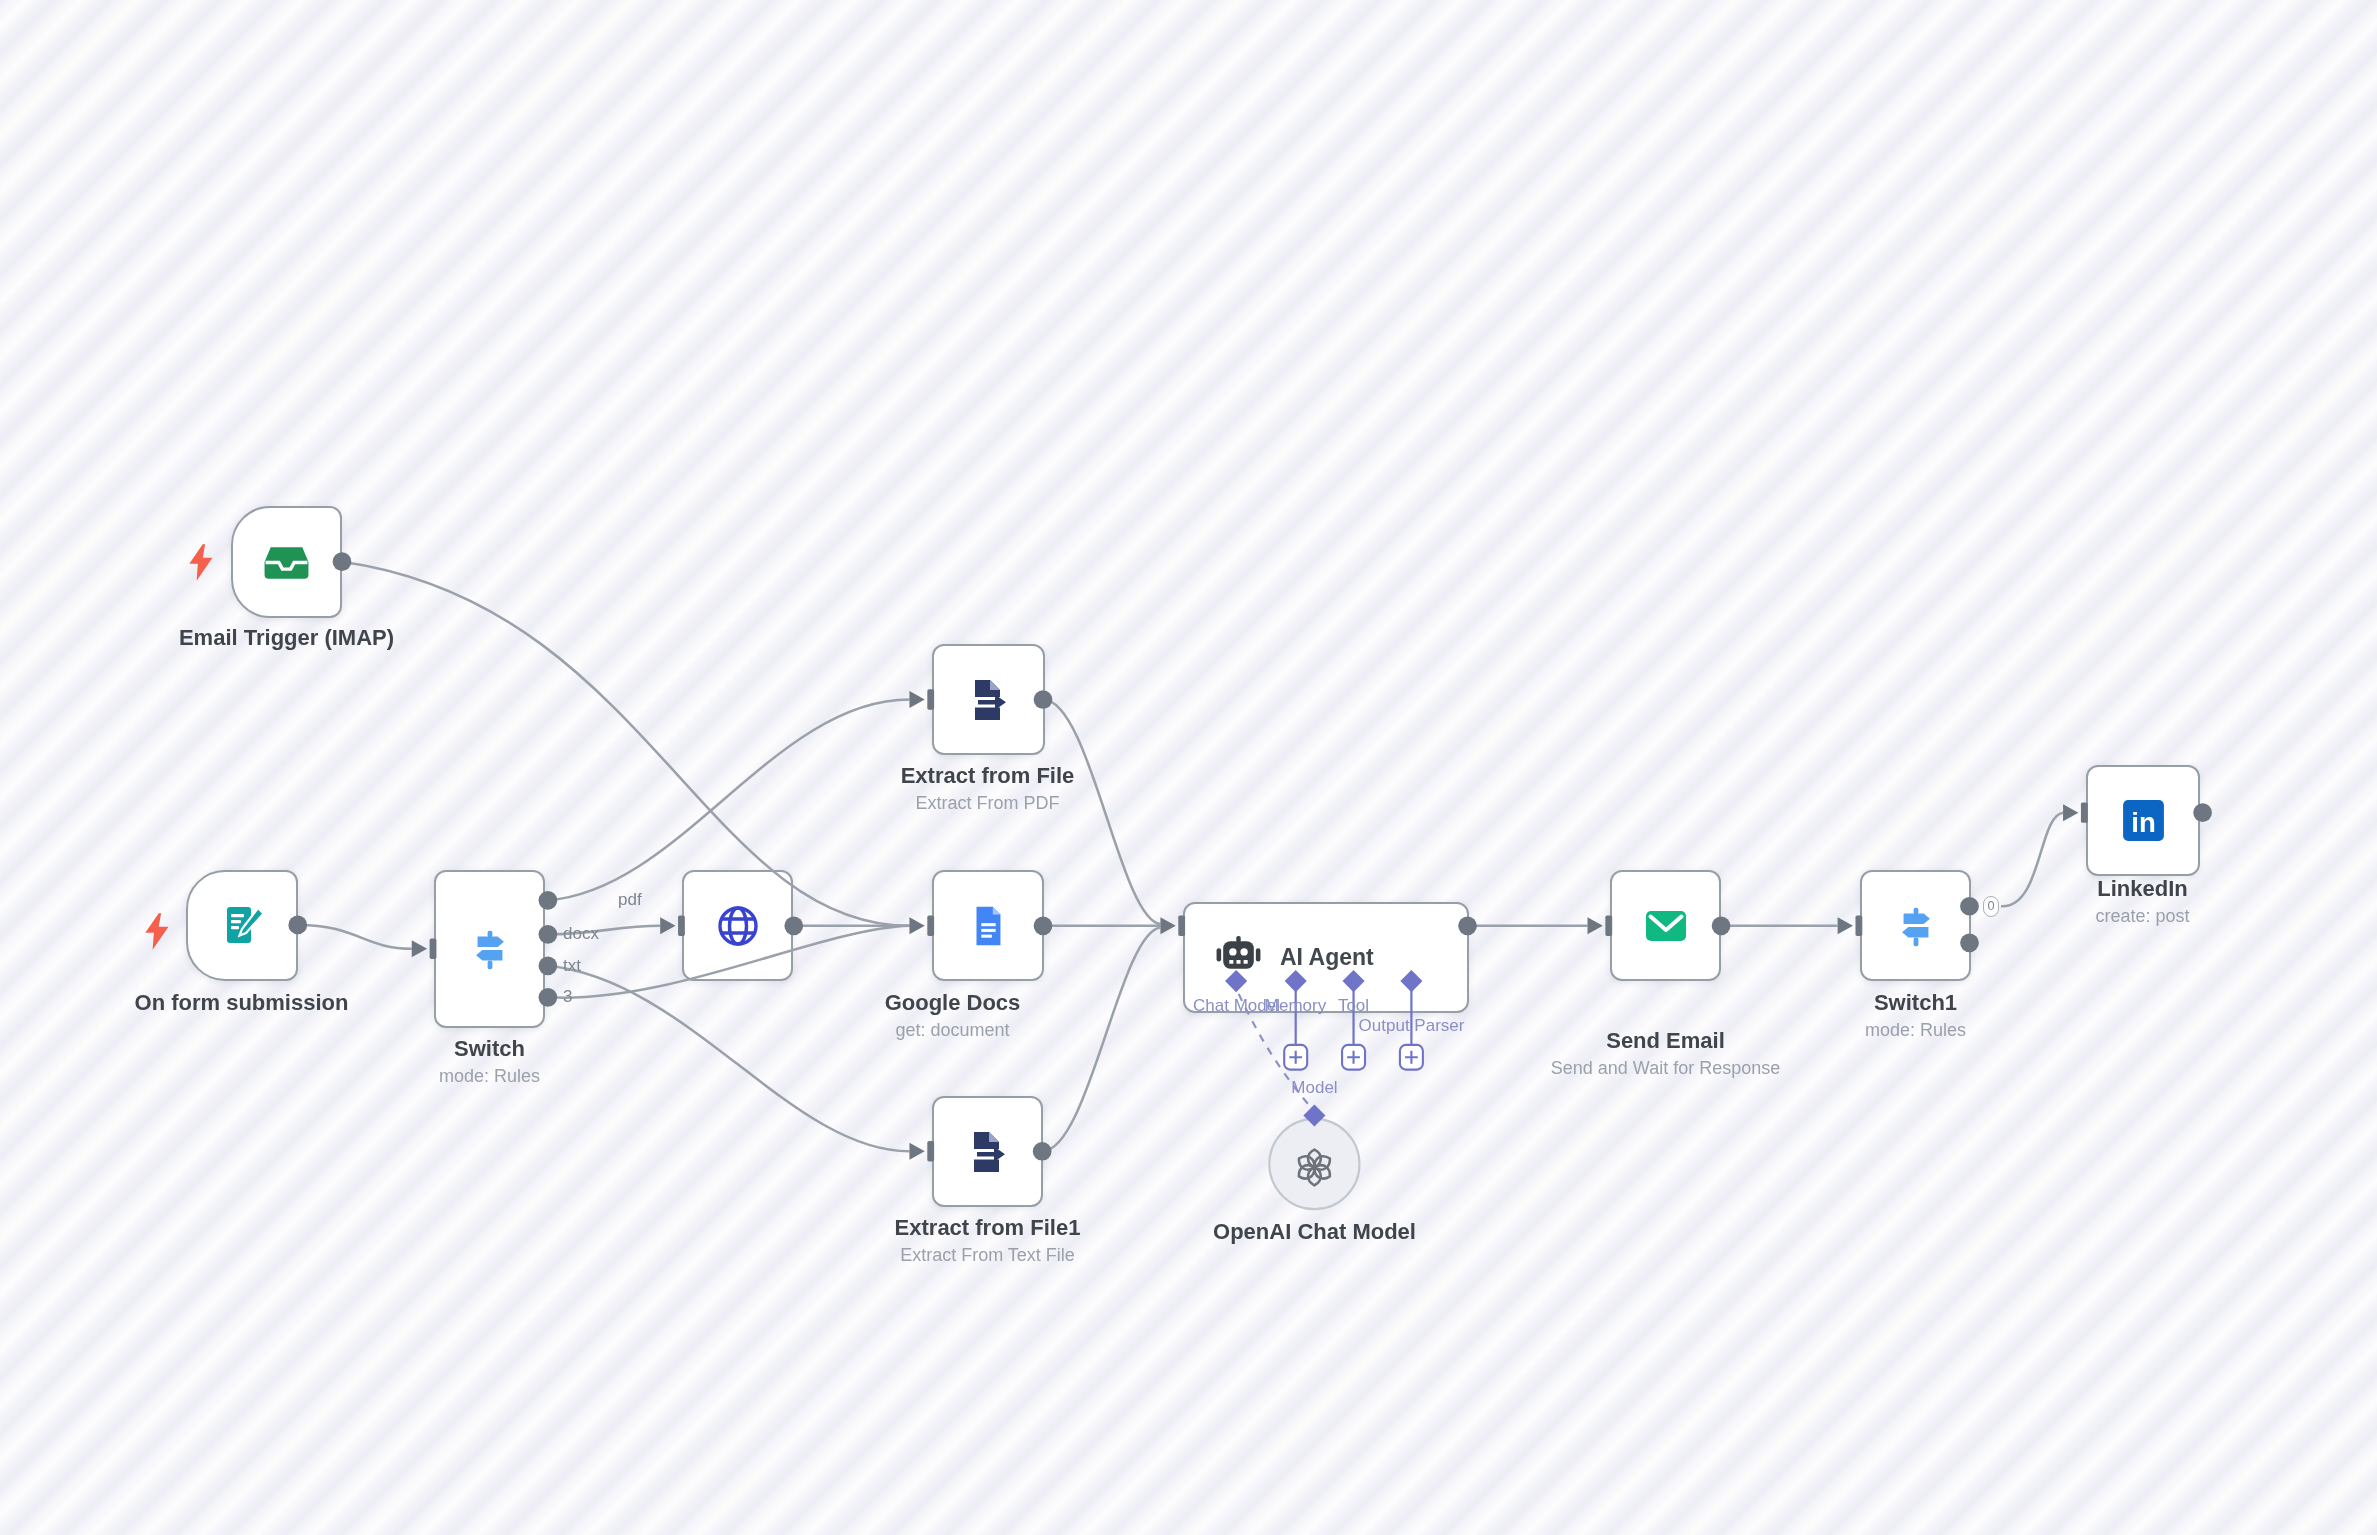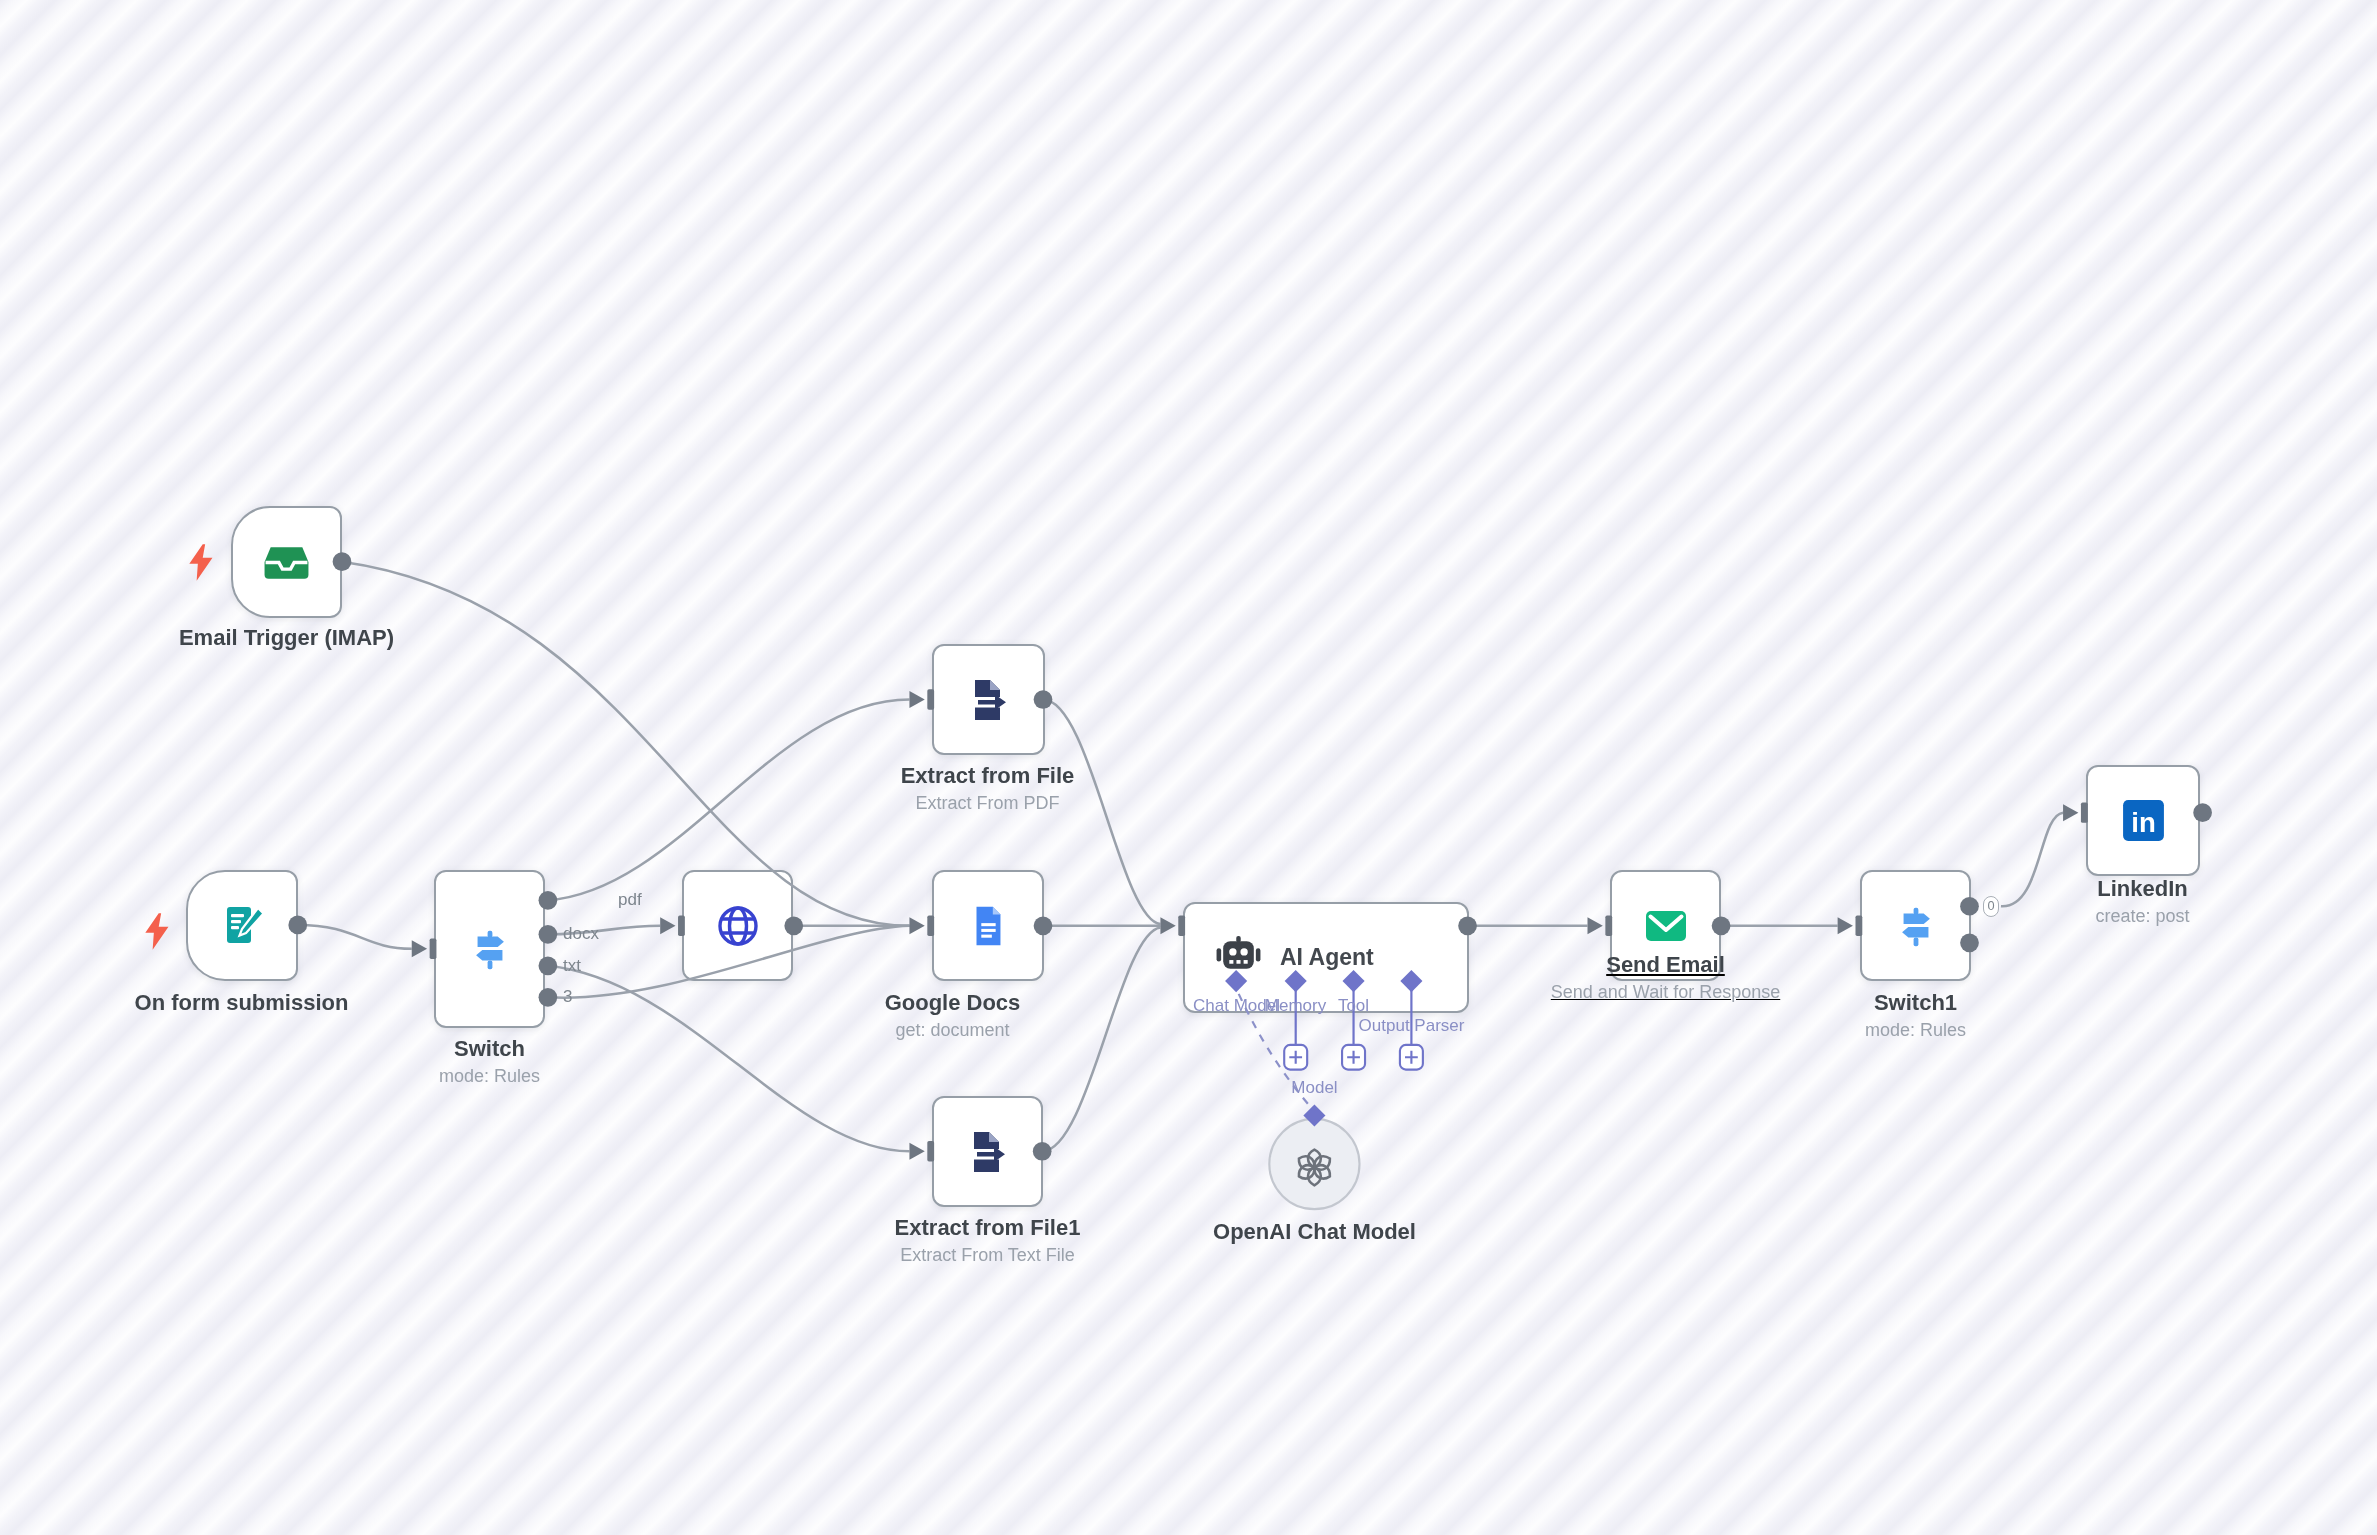--- a/index.html
+++ b/index.html
@@ -291,21 +291,21 @@
     <div class="t">Google Docs</div>
     <div class="s">get: document</div>
   </div>
   <div class="lbl top" style="left:775px;top:1215px;">
     <div class="t">Extract from File1</div>
     <div class="s">Extract From Text File</div>
   </div>
   <div class="lbl top" style="left:1102px;top:1219px;">
     <div class="t">OpenAI Chat Model</div>
   </div>
-  <div class="lbl top" style="left:1453px;top:952px;text-decoration:underline;">
+  <div class="lbl top" style="left:1453px;top:1028px;">
     <div class="t">Send Email</div>
     <div class="s">Send and Wait for Response</div>
   </div>
   <div class="lbl top" style="left:1703px;top:990px;">
     <div class="t">Switch1</div>
     <div class="s">mode: Rules</div>
   </div>
   <div class="lbl top" style="left:1930px;top:876px;">
     <div class="t">LinkedIn</div>
     <div class="s">create: post</div>

